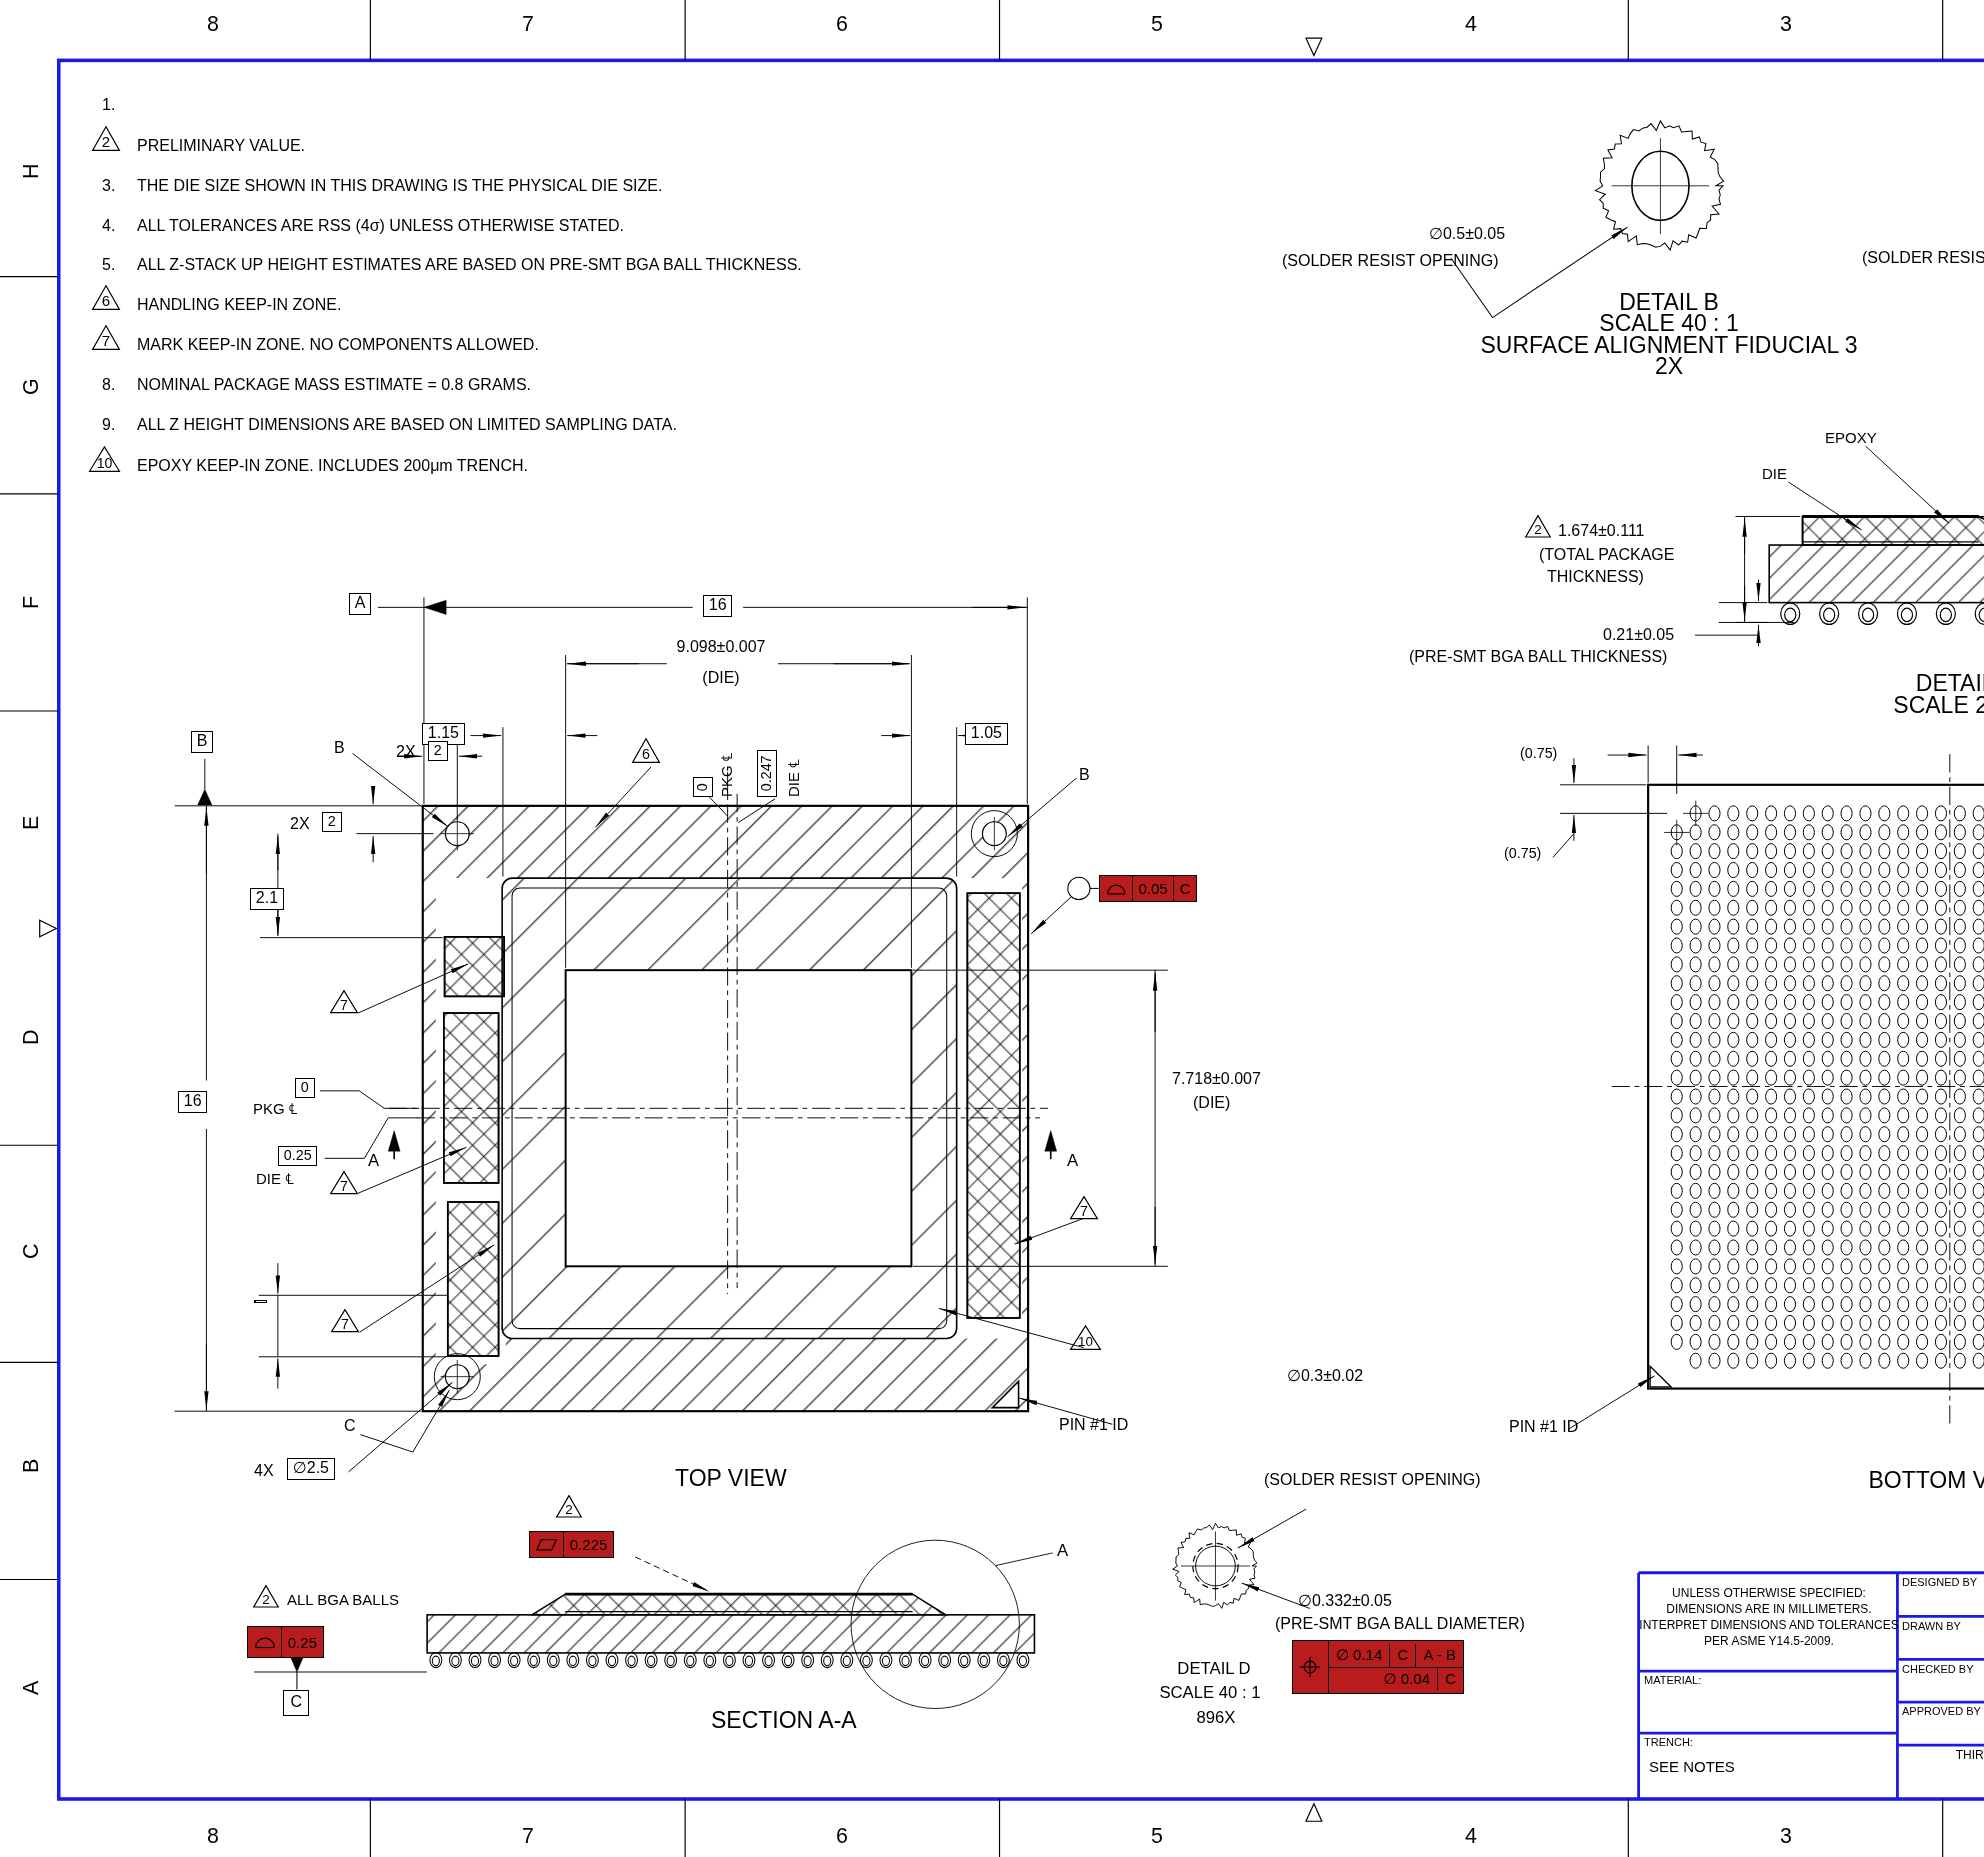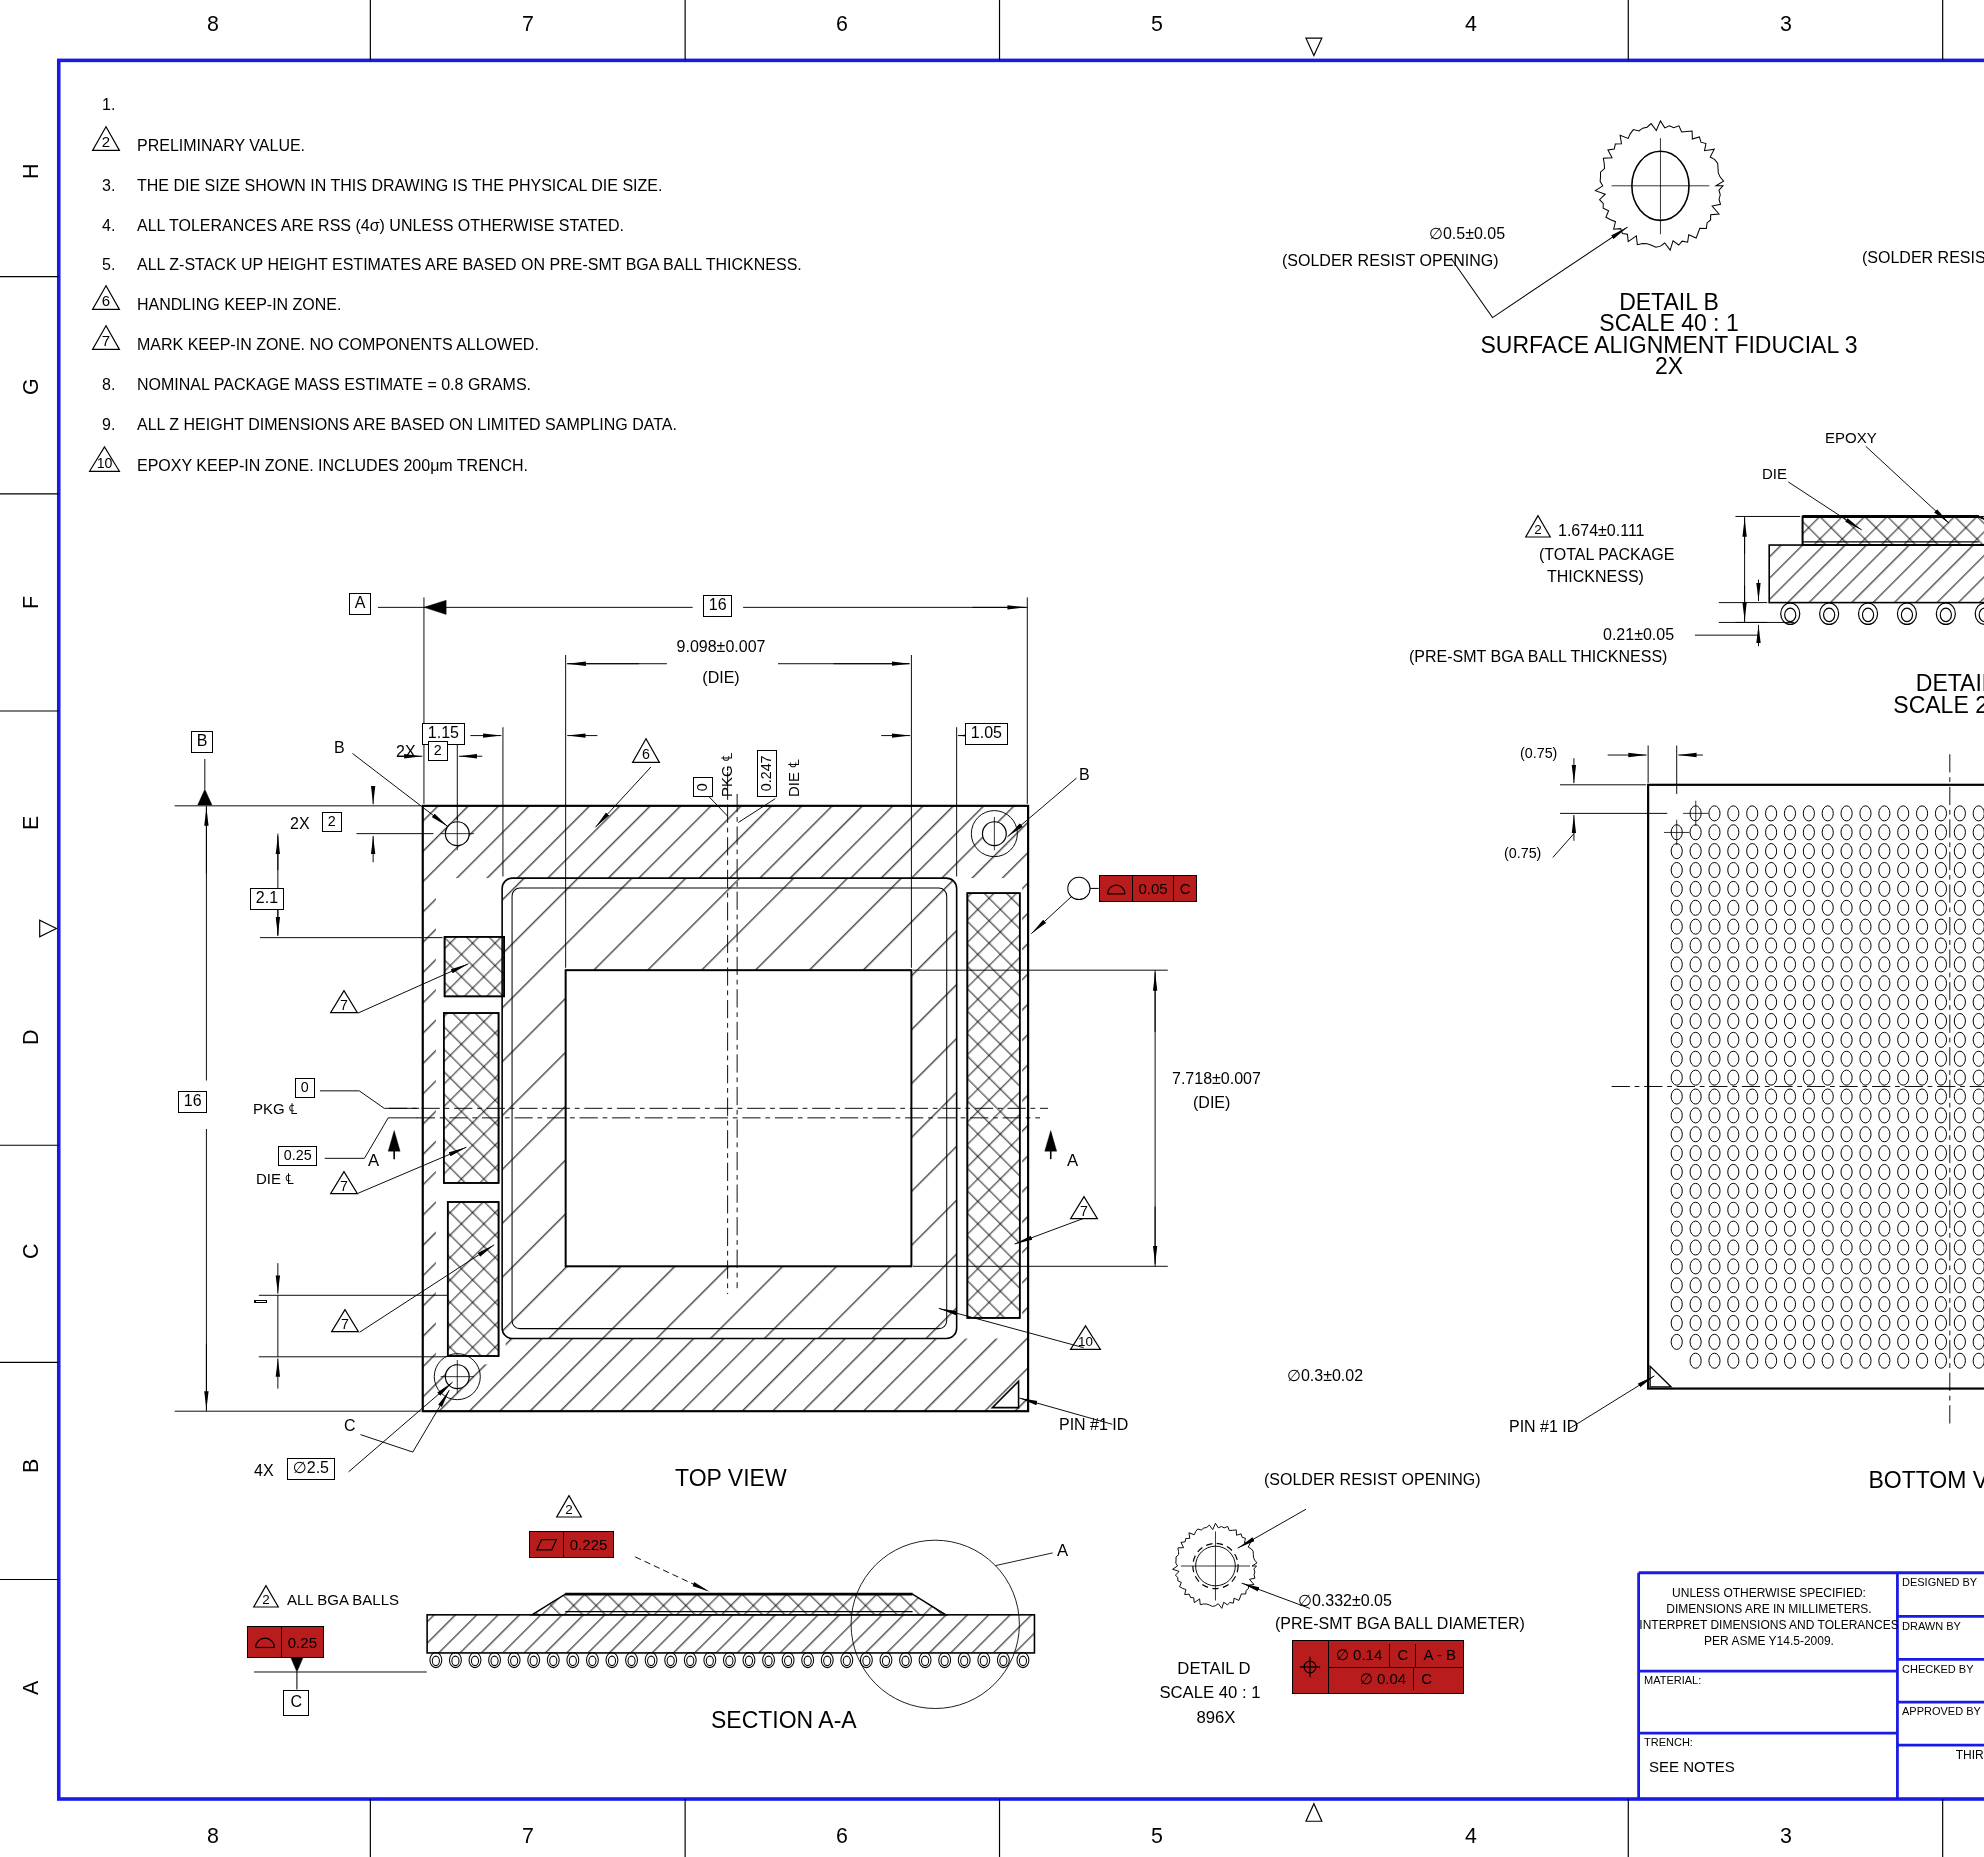--- a/index.html
+++ b/index.html
@@ -1548,21 +1548,21 @@
 <div class="l f40" style="left:1298px;top:1592px">∅0.332±0.05</div>
 <div class="l f40" style="left:1275px;top:1615px">(PRE-SMT BGA BALL DIAMETER)</div>
 <div class="fcf" style="left:1292px;top:1640px;height:52px;padding:0">
   <div style="padding:0.8px 6.4px">
         <svg width="22" height="22" viewBox="0 0 56 56">
           <circle cx="28" cy="28" r="15" fill="none" stroke="#000" stroke-width="3"></circle>
           <line x1="28" y1="2" x2="28" y2="54" stroke="#000" stroke-width="3"></line>
           <line x1="2" y1="28" x2="54" y2="28" stroke="#000" stroke-width="3"></line>
         </svg>
       </div>
-  <div style="padding:0;flex-direction:column;align-items:center">
+  <div style="padding:0;flex-direction:column;align-items:flex-end">
      <div style="display:flex;border-bottom:1.2px solid #000">
         <div style="padding:2.4px 7.1px;font-size:15px">∅ 0.14</div>
         <div style="padding:2.4px 7.1px;font-size:15px;border-left:1.2px solid #000">C</div>
         <div style="padding:2.4px 7.1px;font-size:15px;border-left:1.2px solid #000">A - B</div>
      </div>
      <div style="display:flex">
         <div style="padding:2.4px 7.1px;font-size:15px">∅ 0.04</div>
         <div style="padding:2.4px 7.1px;font-size:15px;border-left:1.2px solid #000">C</div>
      </div>
   </div>

